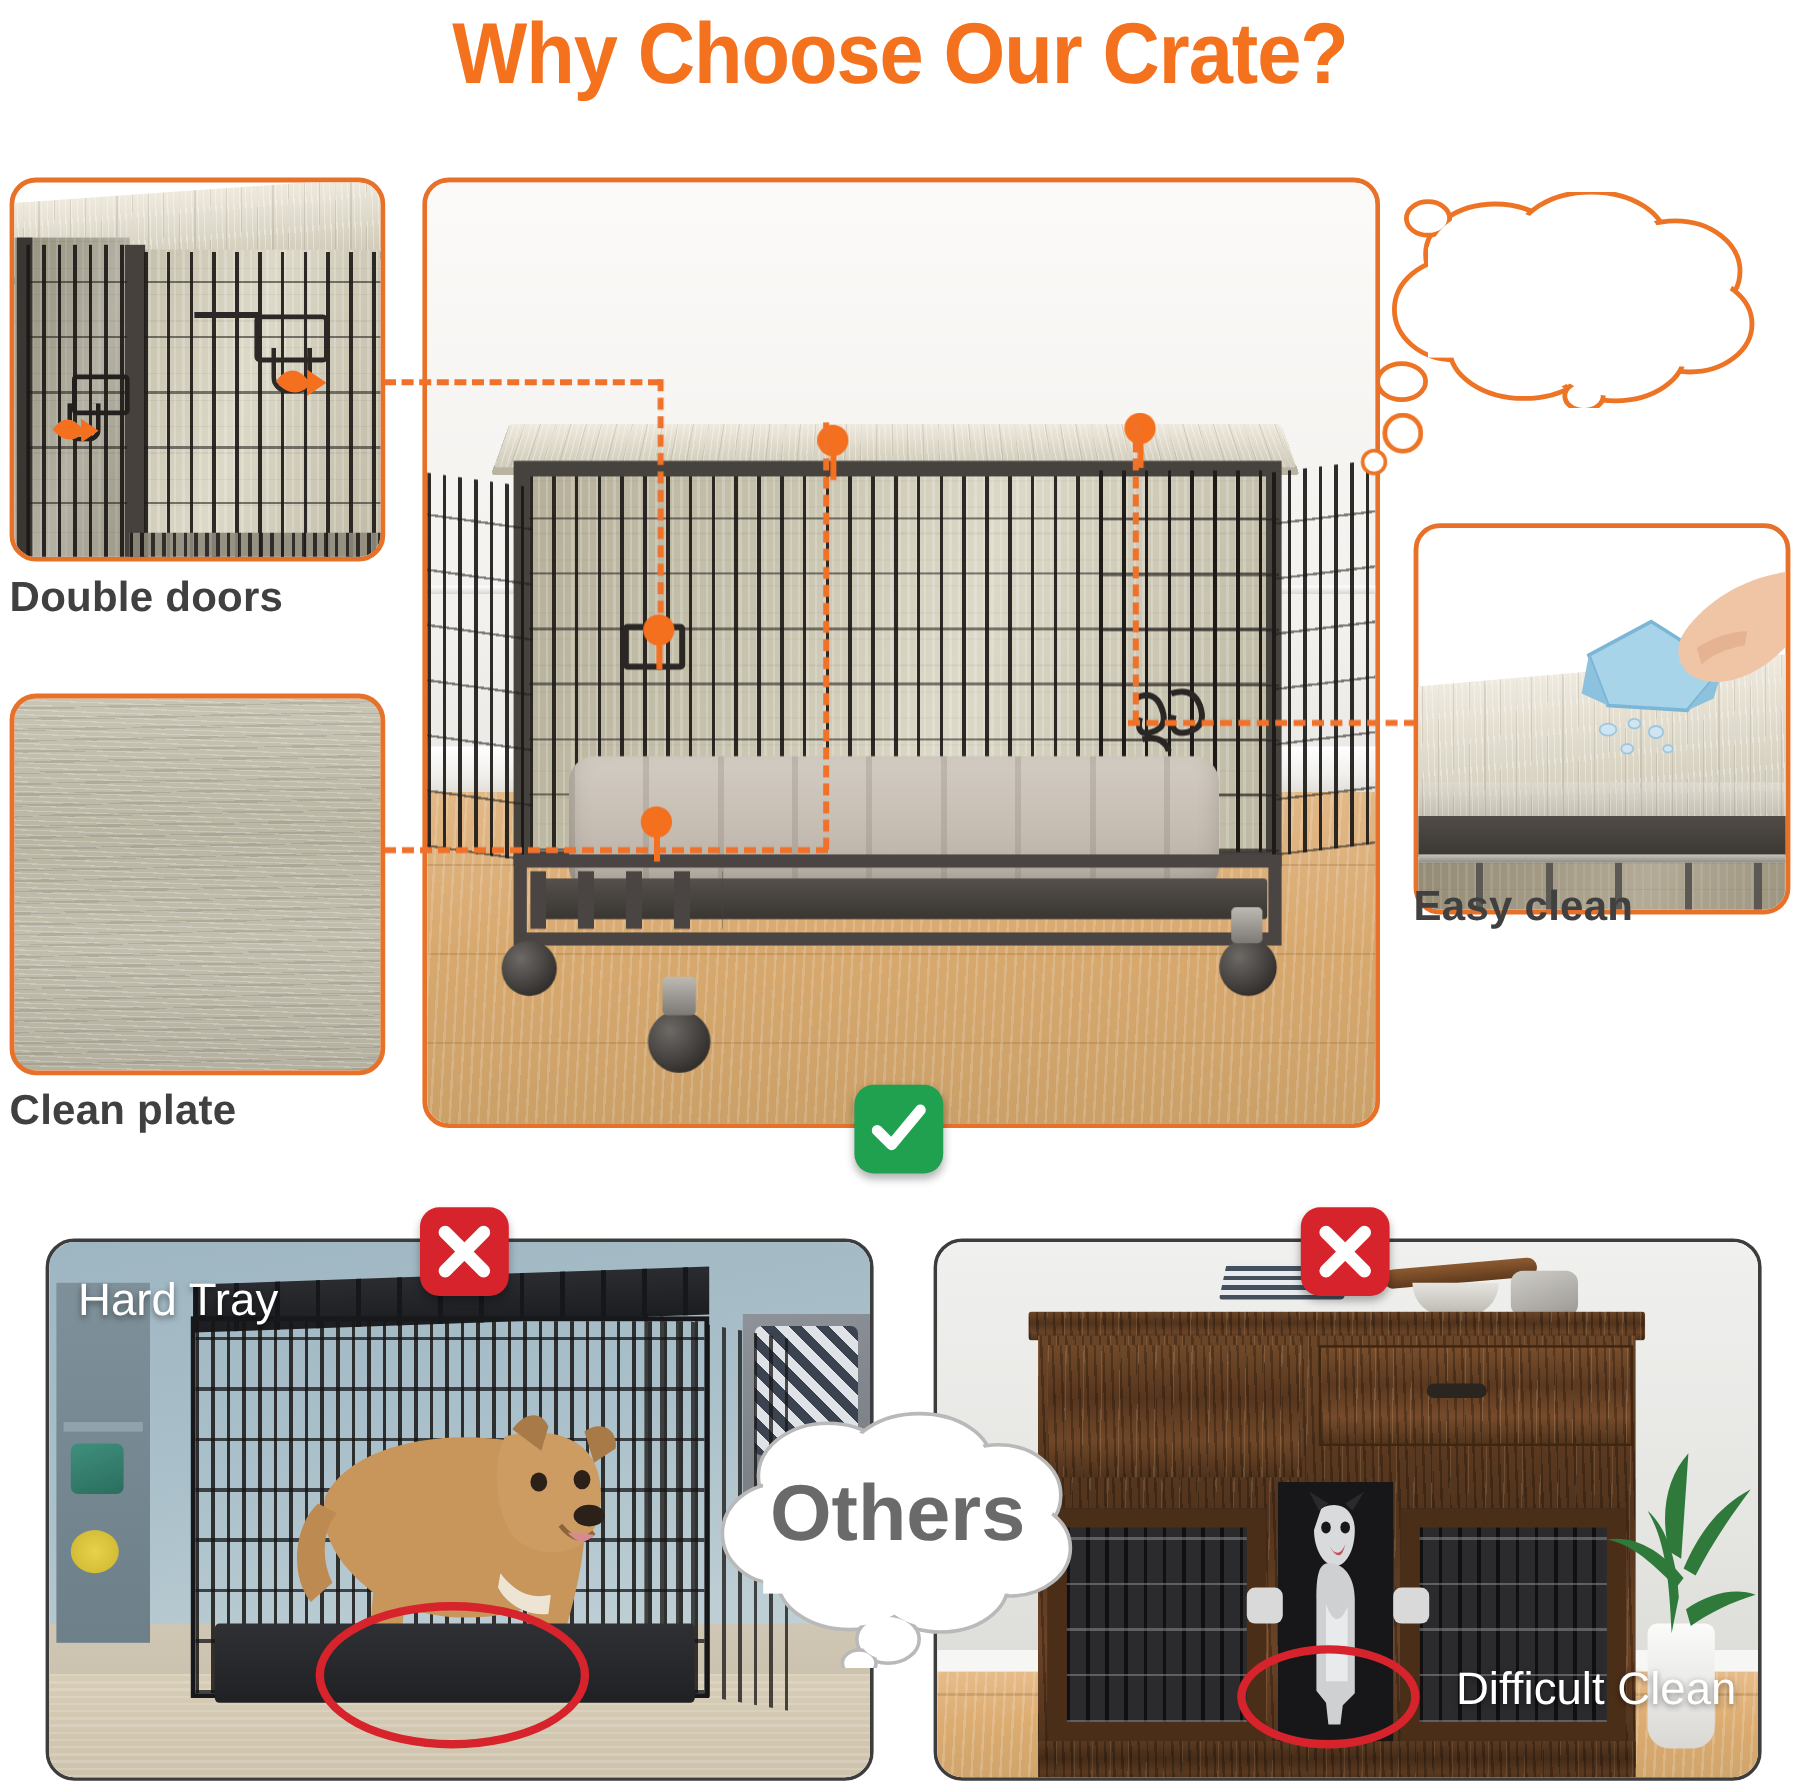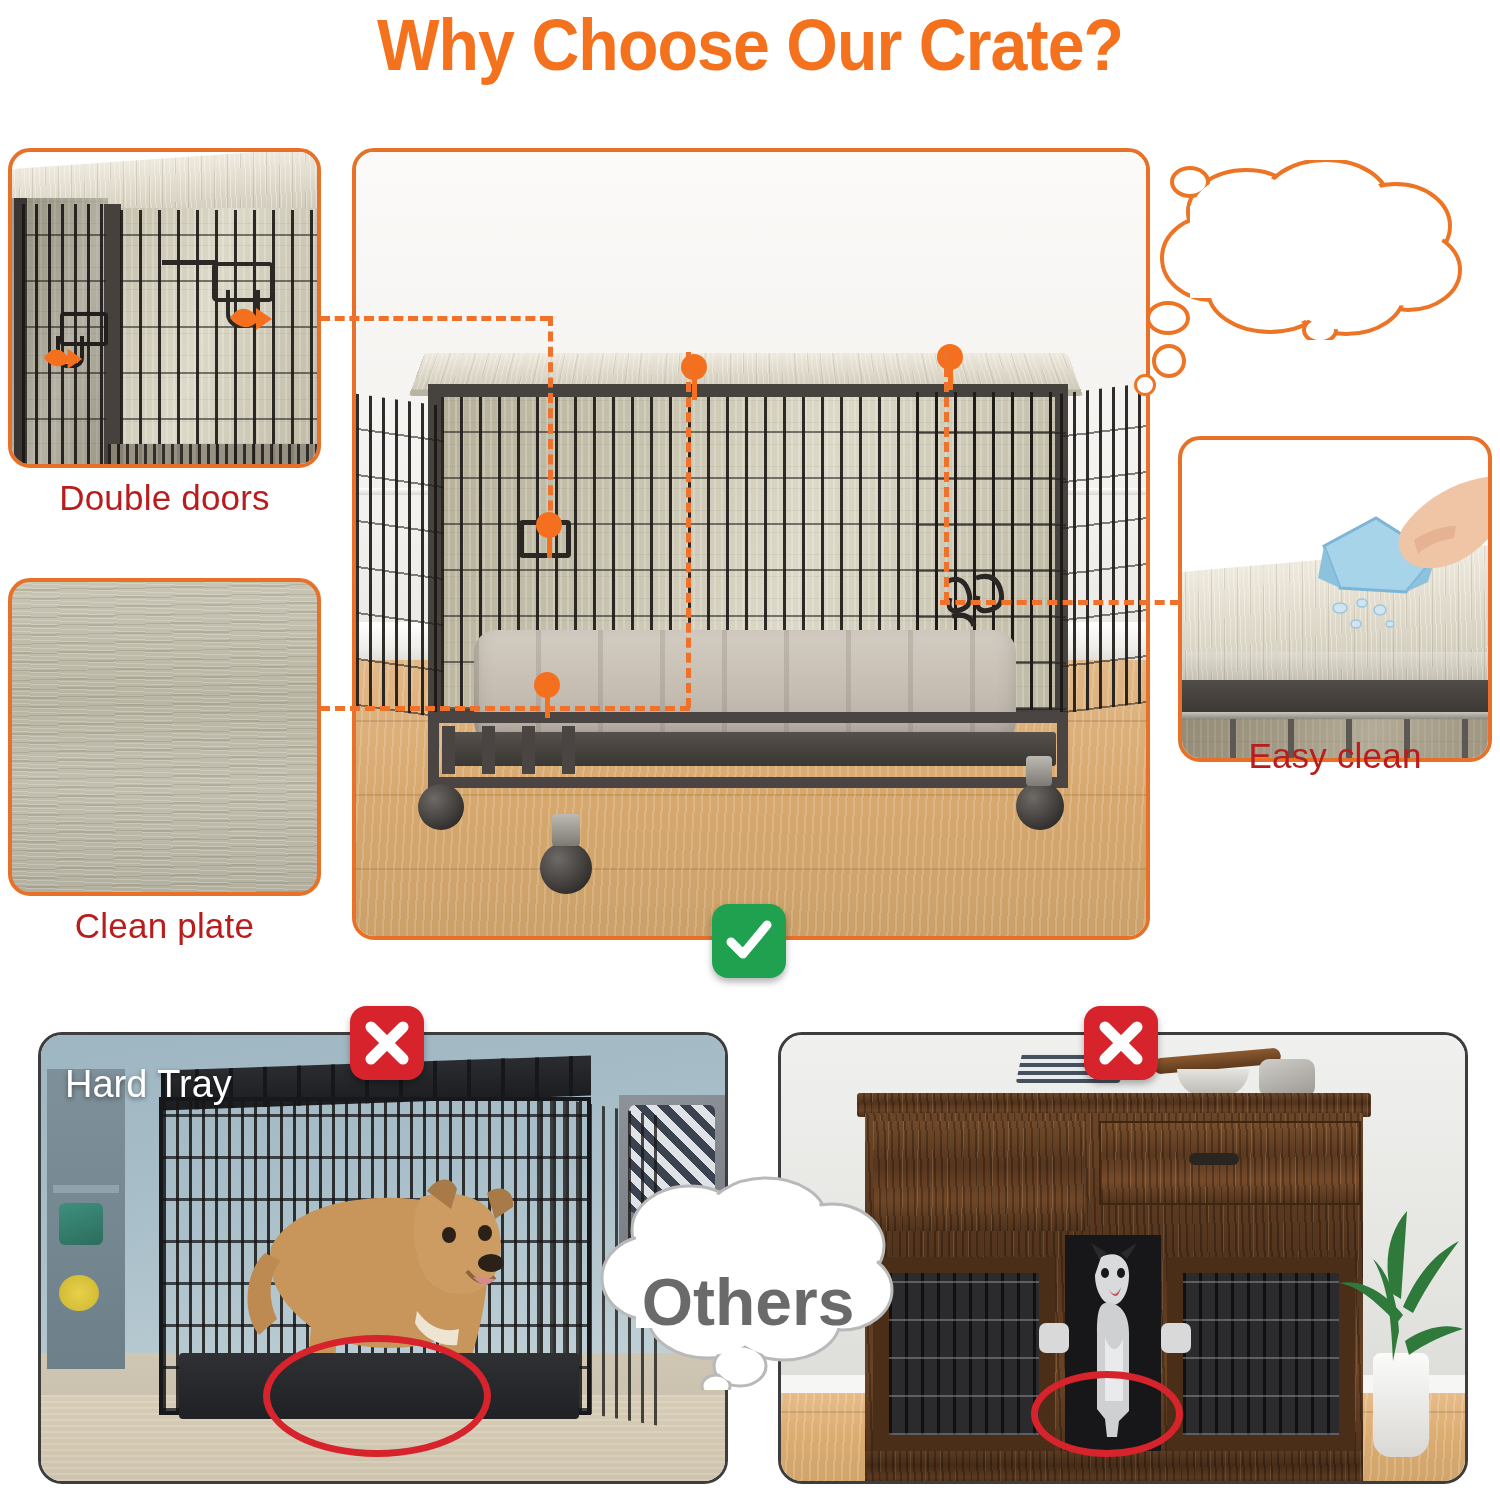--- a/index.html
+++ b/index.html
@@ -13,22 +13,22 @@
     font-size:72px;font-weight:bold;color:#F4711E;
     letter-spacing:-1px;transform:scaleX(0.92);transform-origin:center;
     white-space:nowrap;
   }
 
   
   .panel{position:absolute;border:4px solid #E8712A;border-radius:22px;
          overflow:hidden;box-sizing:border-box;background:#fff;}
   .panel-dark{position:absolute;border:3px solid #3d3d3d;border-radius:24px;
          overflow:hidden;box-sizing:border-box;background:#fff;}
-  .cap{position:absolute;color:#b91c1c;font-size:35px;letter-spacing:.2px;
-       text-align:center;white-space:nowrap;font-weight:400;}
+  .cap{position:absolute;color:#404040;font-size:35px;letter-spacing:.2px;
+       white-space:nowrap;font-weight:700;}
 
   
   .mesh-v{position:absolute;inset:0;
     background-image:repeating-linear-gradient(90deg,
        rgba(30,26,24,.92) 0 3px, rgba(0,0,0,0) 3px 19px);}
   .mesh-v2{position:absolute;inset:0;
     background-image:repeating-linear-gradient(90deg,
        rgba(25,22,20,.9) 0 3px, rgba(0,0,0,0) 3px 13px);}
   .mesh-h{position:absolute;inset:0;
     background-image:repeating-linear-gradient(0deg,
@@ -449,20 +449,21 @@
       <path d="M60 158 C58 110, 54 80, 40 56 C56 70, 64 96, 66 128 Z"></path>
       <path d="M64 120 C40 96, 26 84, 6 80 C30 76, 52 90, 70 112 Z"></path>
       <path d="M70 104 C84 72, 100 52, 126 38 C108 62, 92 86, 80 110 Z"></path>
       <path d="M72 138 C92 124, 114 120, 130 126 C110 132, 90 142, 76 152 Z"></path>
       <path d="M58 90 C50 58, 56 28, 74 8 C72 38, 70 66, 68 96 Z"></path>
     </g>
   </svg>
 
   <div class="hl-ellipse" style="left:250px;top:336px;width:152px;height:86px;"></div>
 
+  <div class="photo-cap" style="right:18px;top:352px;">Difficult Clean</div>
 </div>
 <div class="badge" style="left:1084px;top:1006px;width:74px;height:74px;background:#D7232B;">
   <svg width="48" height="48" viewBox="0 0 48 48">
     <path d="M8 8 L40 40 M40 8 L8 40" stroke="#ffffff" stroke-width="11" stroke-linecap="round"></path>
   </svg>
 </div>
 
 <div class="cloud" style="left:598px;top:1170px;width:300px;height:220px;">
   <svg width="300" height="220" viewBox="0 0 300 220">
     <g fill="#ffffff" stroke="#b9b9b9" stroke-width="3">
@@ -481,14 +482,14 @@
       <ellipse cx="168" cy="48" rx="57" ry="37"></ellipse>
       <ellipse cx="234" cy="76" rx="49" ry="39"></ellipse>
       <ellipse cx="52" cy="108" rx="45" ry="39"></ellipse>
       <ellipse cx="244" cy="120" rx="47" ry="37"></ellipse>
       <ellipse cx="110" cy="146" rx="57" ry="39"></ellipse>
       <ellipse cx="186" cy="150" rx="53" ry="37"></ellipse>
       <ellipse cx="142" cy="196" rx="23" ry="17"></ellipse>
       <rect x="38" y="54" width="210" height="104"></rect>
     </g>
   </svg>
-  <div class="lbl" style="left:0;top:52px;font-size:66px;color:#6A6A6A;margin-top:42px;">Others</div>
+  <div class="lbl" style="left:0;top:52px;font-size:66px;color:#6A6A6A;">Others</div>
 </div>
 
 </body></html>

